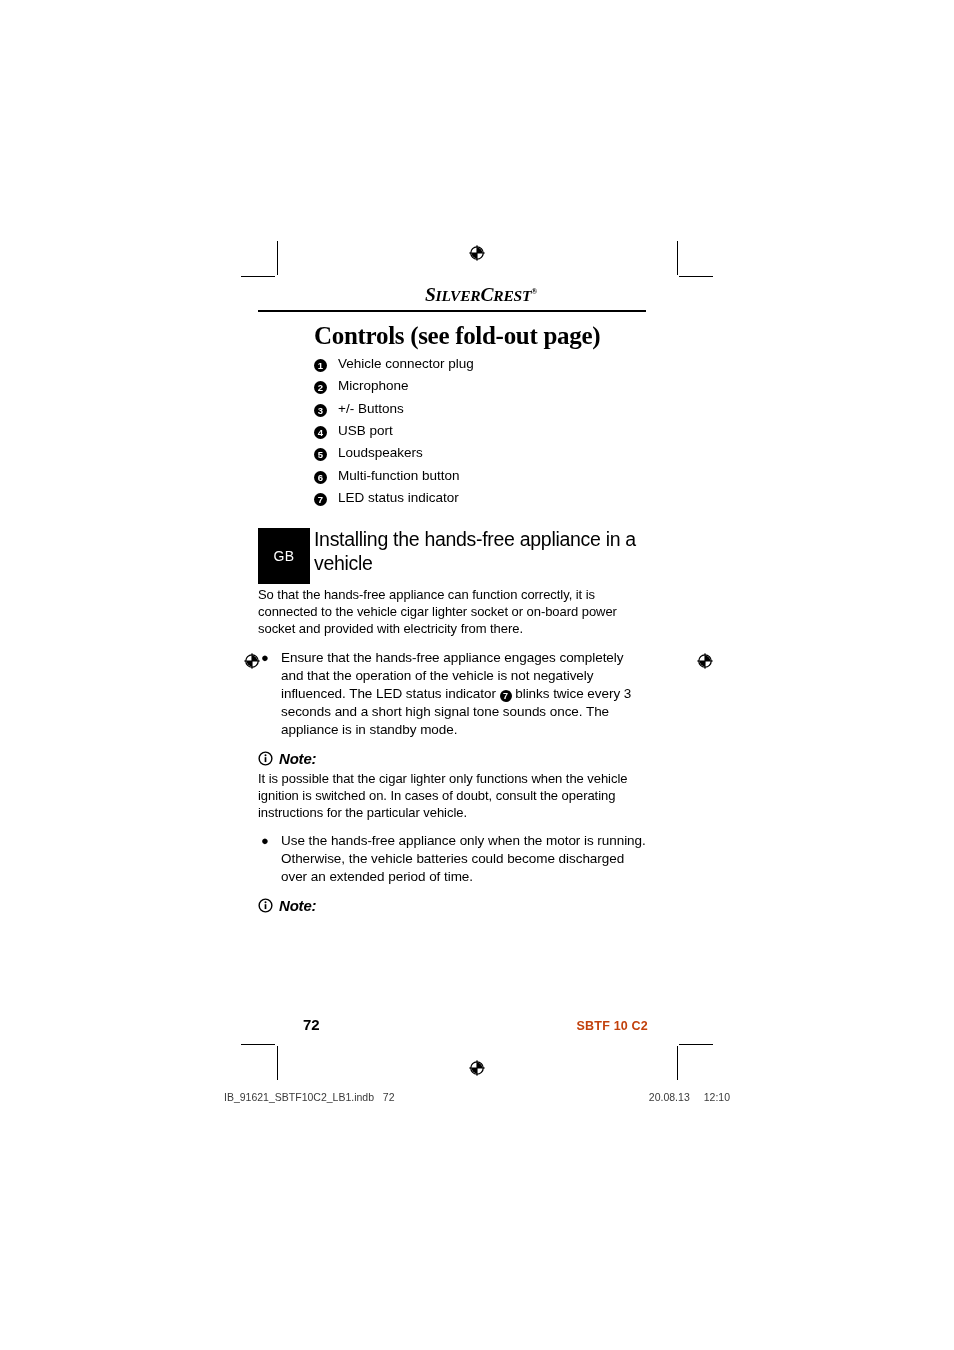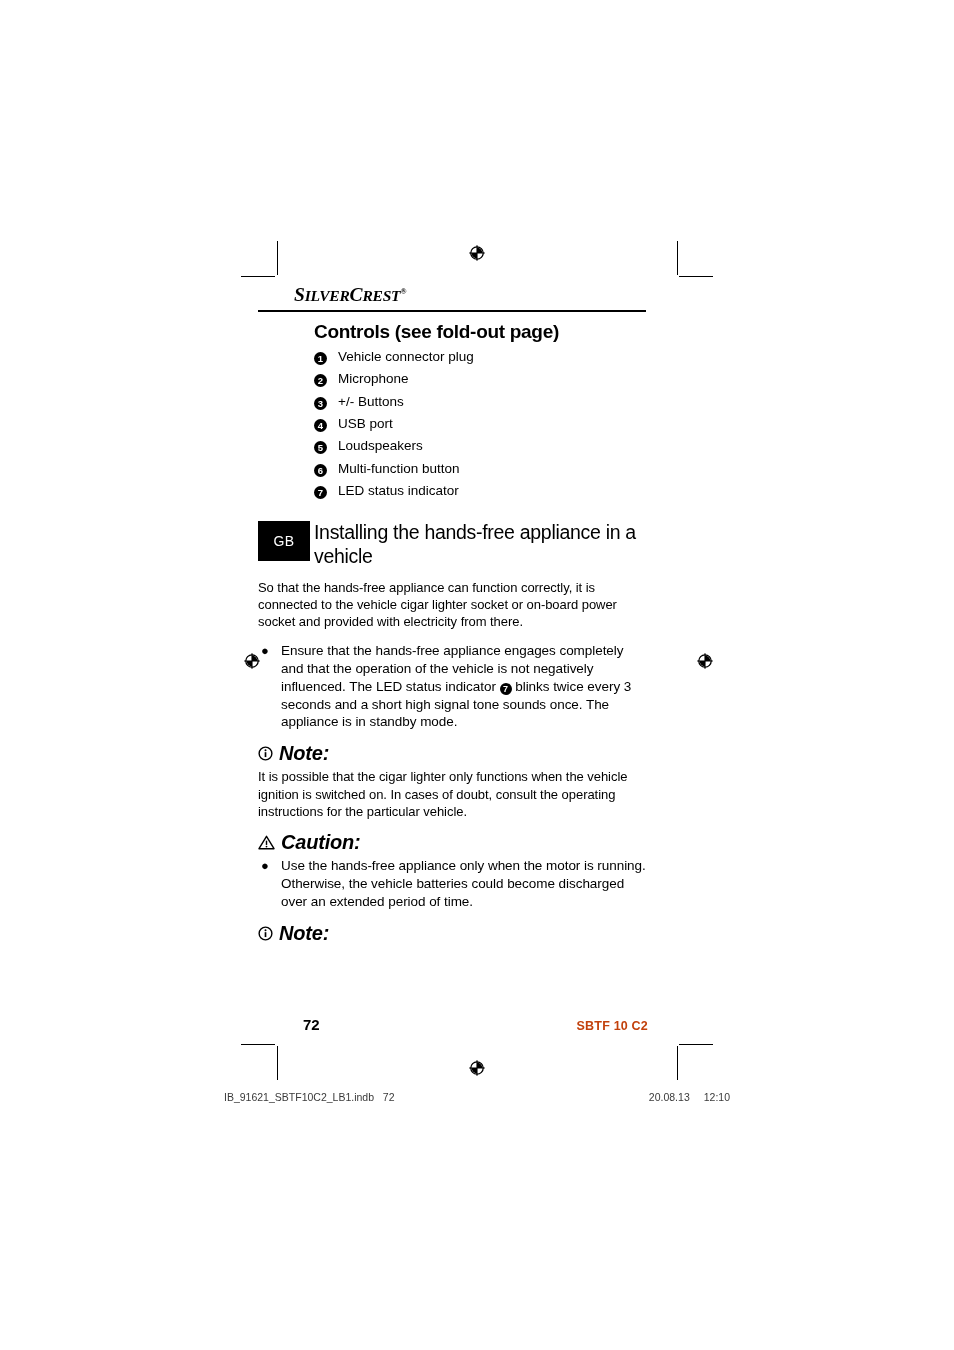--- a/index.html
+++ b/index.html
@@ -38,45 +38,46 @@
     width: 390px;
   }
 
   
   .brand {
     font-family: "Liberation Serif", serif;
     font-weight: bold;
     font-style: italic;
     font-size: 19.5px;
     letter-spacing: -0.2px;
-    margin-left: 36px;
+    margin-left: 56px;
     line-height: 1;
     white-space: nowrap;
+    text-align: center;
   }
   .brand .small {
     font-size: 15.5px;
   }
   .brand .reg {
     font-size: 8px;
     vertical-align: super;
     font-style: normal;
   }
 
   .rule {
     border: 0;
     border-top: 2px solid #000;
     margin: 5px 0 0 0;
     width: 388px;
   }
 
   
   h1.section-title {
-    font-family: Liberation Sans, sans-serif;
-    font-weight: bold;
-    font-size: 19px;
+    font-family: Liberation Serif, serif;
+    font-weight: bold;
+    font-size: 25px;
     margin: 9px 0 7px 56px;
     letter-spacing: -0.3px;
     line-height: 1.18;
   }
 
   h1.main-title {
     font-family: "Liberation Sans", sans-serif;
     font-weight: normal;
     font-size: 19.5px;
     margin: 8px;
@@ -88,21 +89,21 @@
   .title-row {
     position: relative;
     margin: 22px 0 6px 0;
     min-height: 52px;
   }
   .lang-badge {
     position: absolute;
     left: 0;
     top: 0;
     width: 52px;
-    height: 40px;
+    height: 56px;
     background: #000000;
     color: #ffffff;
     font-family: "Liberation Sans", sans-serif;
     font-size: 14px;
     display: flex;
     align-items: center;
     justify-content: center;
     letter-spacing: 0.4px;
   }
   .title-row .main-title {
@@ -195,21 +196,21 @@
   .callout-icon {
     flex: 0 0 auto;
     margin-right: 6px;
     display: inline-flex;
     align-items: center;
   }
   .callout-label {
     font-family: "Liberation Sans", sans-serif;
     font-weight: bold;
     font-style: italic;
-    font-size: 20px;
+    font-size: 15px;
     letter-spacing: -0.2px;
   }
 
   
   .footer {
     position: absolute;
     left: 303px;
     top: 1016px;
     width: 345px;
     display: flex;
@@ -347,30 +348,20 @@
       <svg width="15" height="15" viewBox="0 0 16 16">
         <circle cx="8" cy="8" r="6.8" fill="none" stroke="#000" stroke-width="1.5"></circle>
         <circle cx="8" cy="4.6" r="1.05" fill="#000"></circle>
         <rect x="7.1" y="6.6" width="1.8" height="5.2" fill="#000"></rect>
       </svg>
     </span>
     <span class="callout-label">Note:</span>
   </div>
   <p class="body">It is possible that the cigar lighter only functions when the vehicle ignition is switched on. In cases of doubt, consult the operating instructions for the particular vehicle.</p>
 
-  <div class="callout-head">
-    <span class="callout-icon">
-      <svg width="17" height="15" viewBox="0 0 18 16">
-        <path d="M9 1.4 L17 14.6 L1 14.6 Z" fill="none" stroke="#000" stroke-width="1.5" stroke-linejoin="round"></path>
-        <rect x="8.25" y="6" width="1.5" height="4.6" fill="#000"></rect>
-        <circle cx="9" cy="12.3" r="0.95" fill="#000"></circle>
-      </svg>
-    </span>
-    <span class="callout-label">Caution:</span>
-  </div>
 
   <ul class="bullets">
     <li>
       <span class="bullet-dot">●</span>
       <span class="bullet-text">Use the hands-free appliance only when the motor is running. Otherwise, the vehicle batteries could become discharged over an extended period of time.</span>
     </li>
   </ul>
 
   <div class="callout-head">
     <span class="callout-icon">

